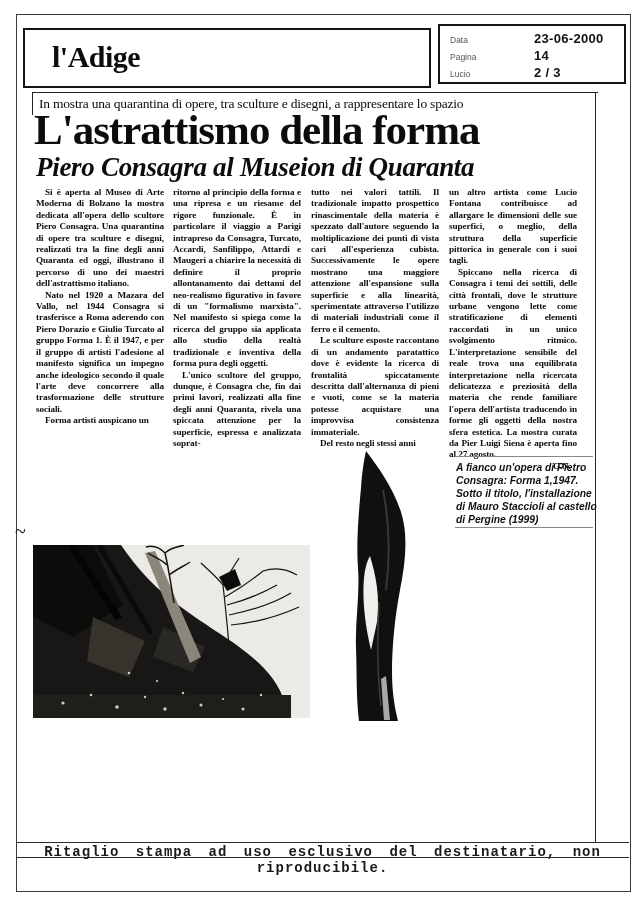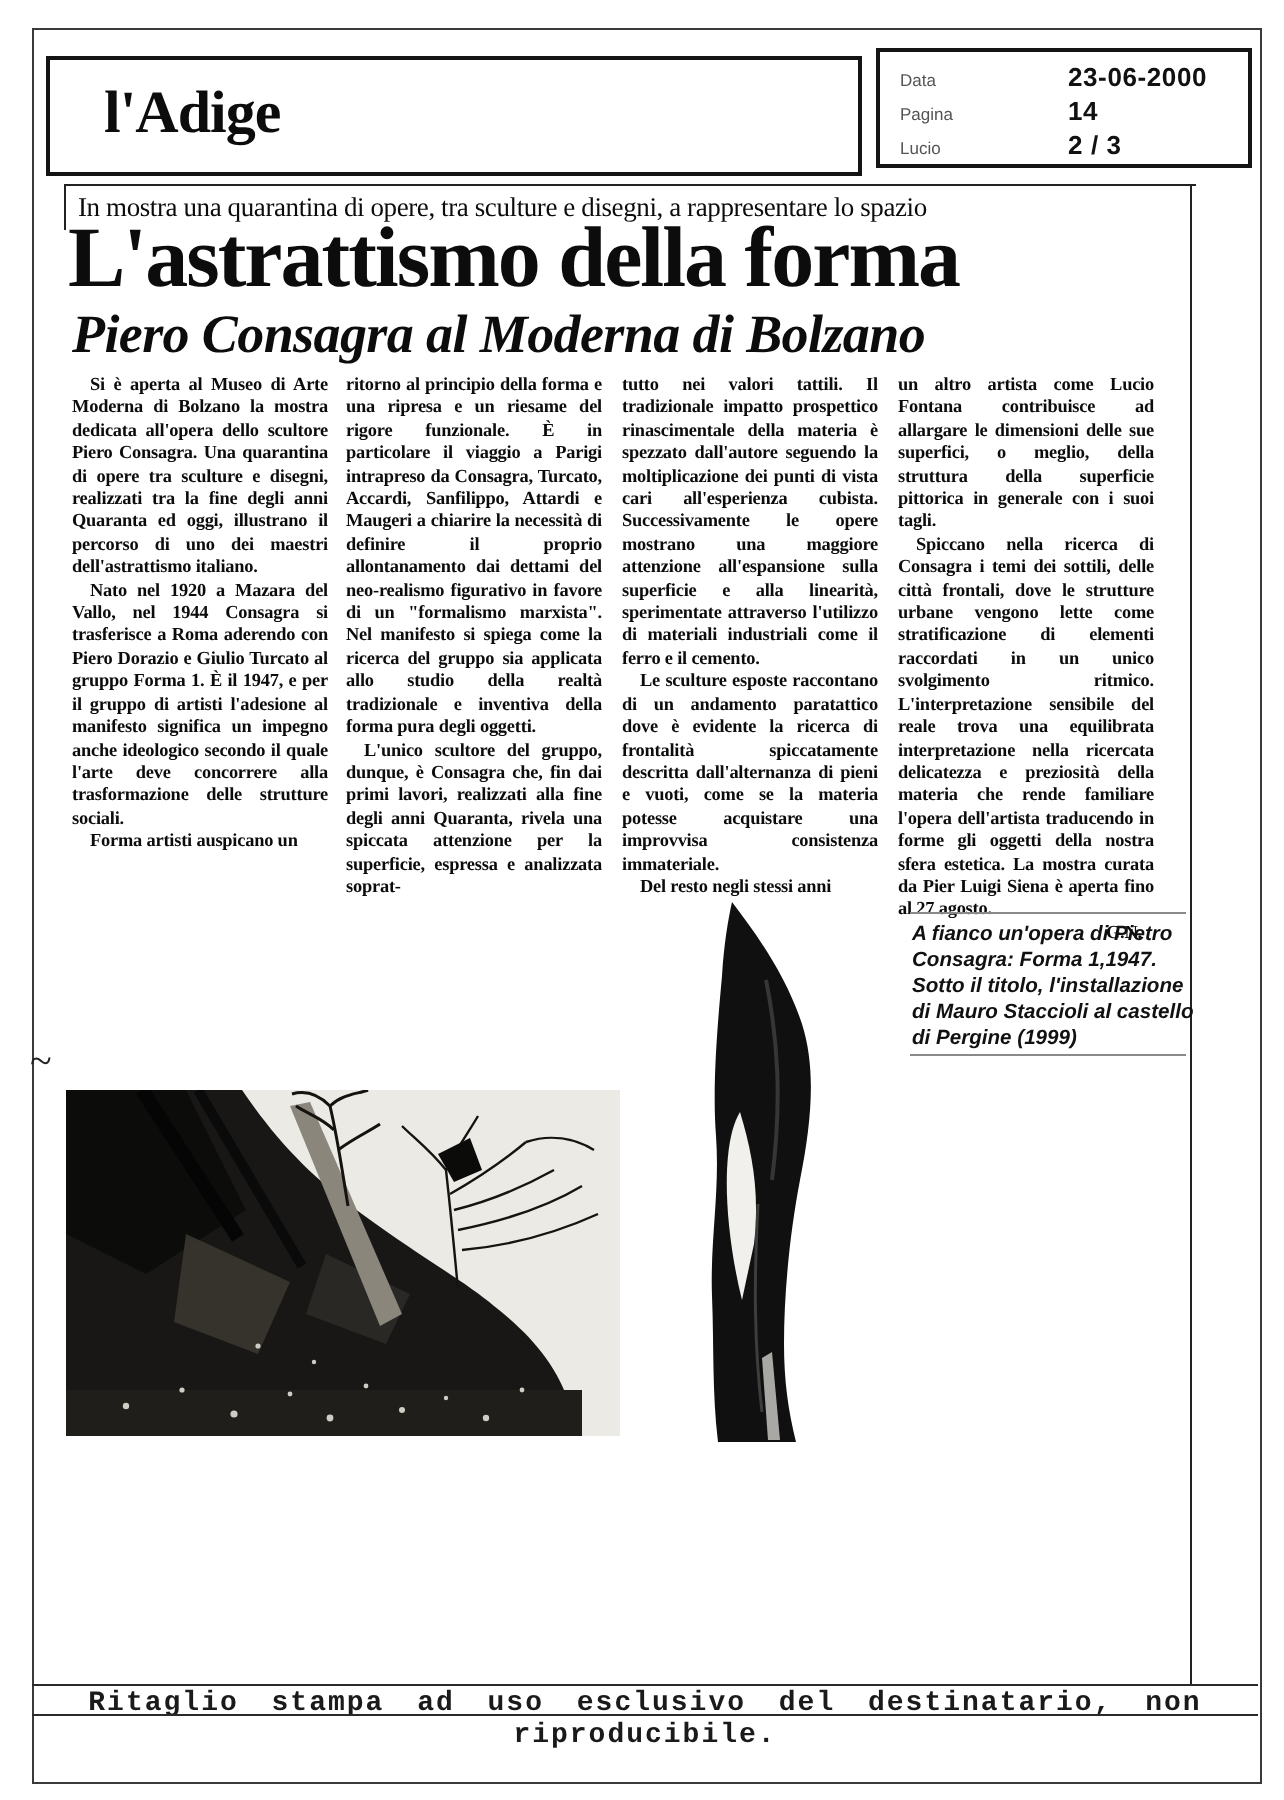--- a/index.html
+++ b/index.html
@@ -69,21 +69,21 @@
       <span class="info-value">14</span>
     </div>
     <div class="info-row">
       <span class="info-label">Lucio</span>
       <span class="info-value">2 / 3</span>
     </div>
   </div>
 
   <div class="abs" id="headline">L'astrattismo della forma</div>
   <div class="abs" id="kicker">In mostra una quarantina di opere, tra sculture e disegni, a rappresentare lo spazio</div>
-  <div class="abs" id="subhead">Piero Consagra al Moderna di Bolzano</div>
+  <div class="abs" id="subhead">Piero Consagra al Museion di Quaranta</div>
 
   <div class="abs col" id="col-1">
     <p>Si è aperta al Museo di Arte Moderna di Bolzano la mostra dedicata all'opera dello scultore Piero Consagra. Una quarantina di opere tra sculture e disegni, realizzati tra la fine degli anni Quaranta ed oggi, illustrano il percorso di uno dei maestri dell'astrattismo italiano.</p>
     <p>Nato nel 1920 a Mazara del Vallo, nel 1944 Consagra si trasferisce a Roma aderendo con Piero Dorazio e Giulio Turcato al gruppo Forma 1. È il 1947, e per il gruppo di artisti l'adesione al manifesto significa un impegno anche ideologico secondo il quale l'arte deve concorrere alla trasformazione delle strutture sociali.</p>
     <p>Forma artisti auspicano un</p>
   </div>
   <div class="abs col" id="col-2">
     <p class="cont">ritorno al principio della forma e una ripresa e un riesame del rigore funzionale. È in particolare il viaggio a Parigi intrapreso da Consagra, Turcato, Accardi, Sanfilippo, Attardi e Maugeri a chiarire la necessità di definire il proprio allontanamento dai dettami del neo-realismo figurativo in favore di un "formalismo marxista". Nel manifesto si spiega come la ricerca del gruppo sia applicata allo studio della realtà tradizionale e inventiva della forma pura degli oggetti.</p>
     <p>L'unico scultore del gruppo, dunque, è Consagra che, fin dai primi lavori, realizzati alla fine degli anni Quaranta, rivela una spiccata attenzione per la superficie, espressa e analizzata soprat-</p>
   </div>

